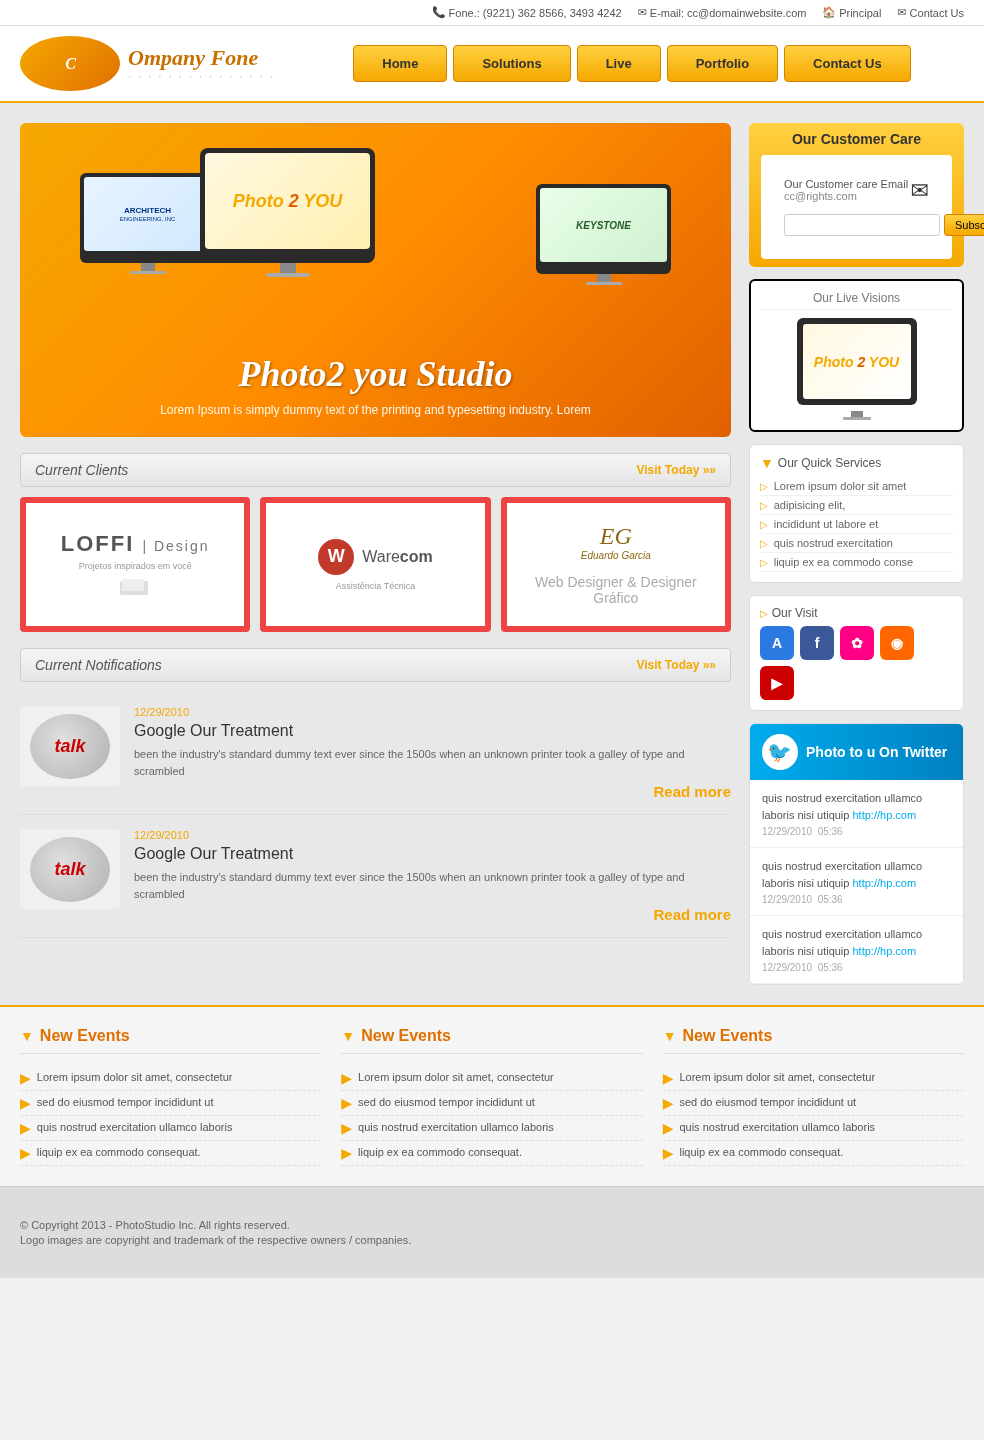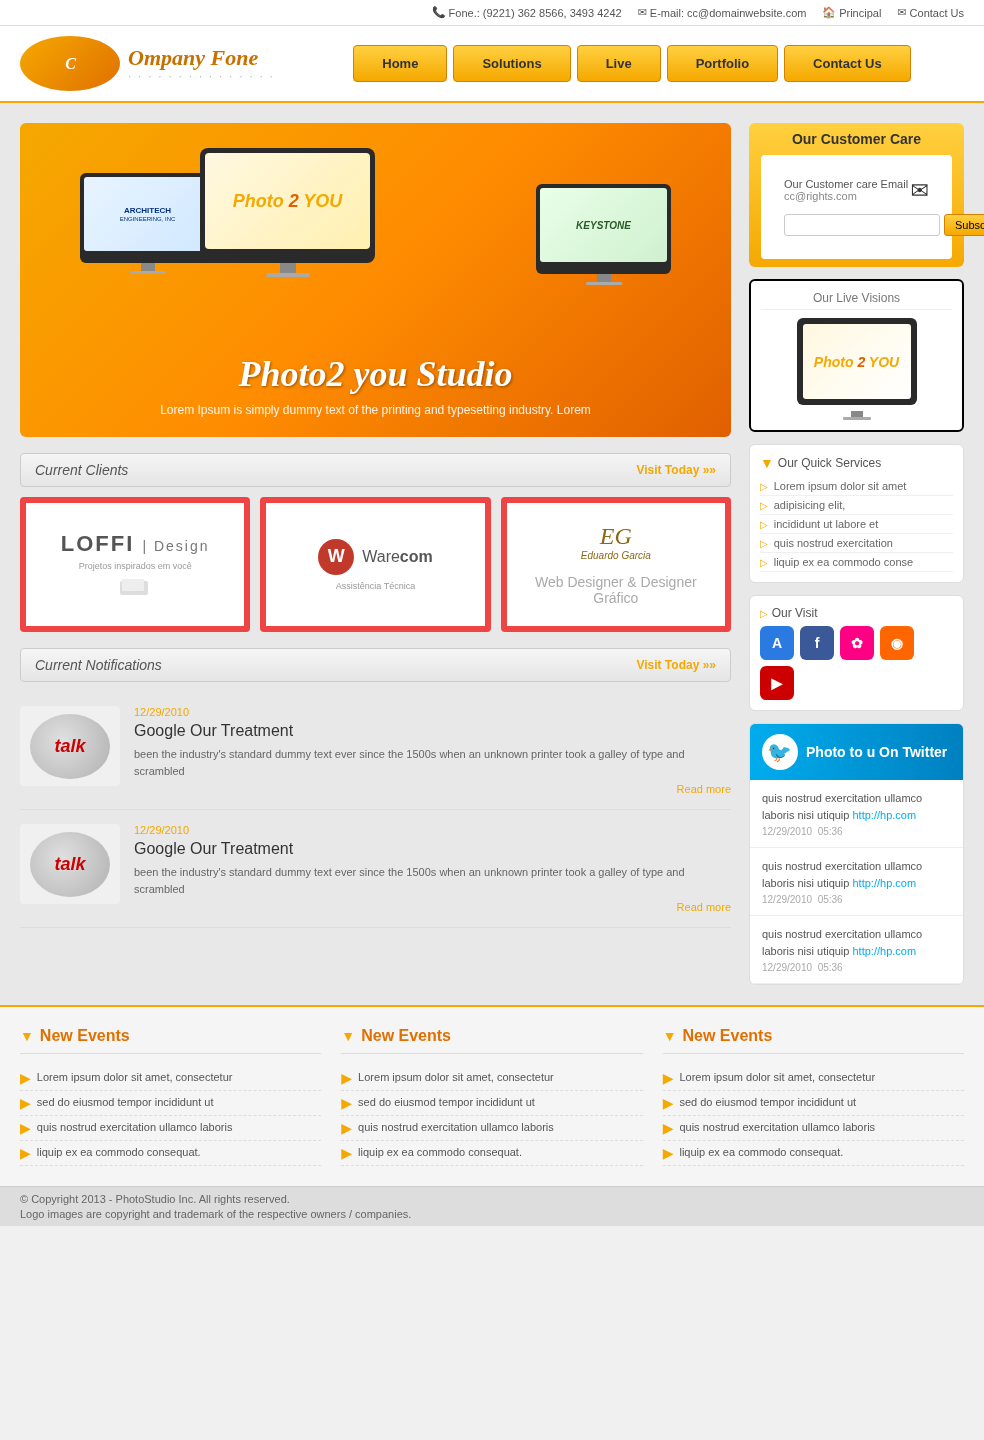--- a/index.html
+++ b/index.html
@@ -39,21 +39,21 @@
     .clients-grid { display: flex; gap: 10px; margin-bottom: 16px; }
     .client-card { flex: 1; background: #fff; border: 6px solid #ef4444; border-radius: 4px; padding: 20px 10px; display: flex; align-items: center; justify-content: center; min-height: 100px; }
 
     
     .notification-item { display: flex; gap: 14px; padding: 14px 0; border-bottom: 1px solid #ddd; }
     .notif-img { width: 100px; height: 80px; background: #f0f0f0; border-radius: 4px; display: flex; align-items: center; justify-content: center; flex-shrink: 0; }
     .notif-content { flex: 1; }
     .notif-date { color: #f5a800; font-size: 11px; margin-bottom: 4px; }
     .notif-title { font-size: 16px; color: #333; margin-bottom: 6px; }
     .notif-text { font-size: 11px; color: #666; line-height: 1.5; }
-    .read-more { color: #f5a800; font-size: 11px; float: right; }
+    .read-more { color: #f5a800; font-size: 15px; float: right; font-weight: bold; }
 
     
     .sidebar-panel { background: linear-gradient(to bottom, #ffd040, #f5a800); border-radius: 6px; padding: 8px 12px; margin-bottom: 12px; }
     .sidebar-panel-title { font-size: 14px; font-weight: bold; color: #333; text-align: center; }
     .sidebar-inner { background: #fff; border-radius: 4px; padding: 23px; margin-top: 8px; }
     .sidebar-label { font-size: 11px; color: #555; }
     .sidebar-email { font-size: 11px; color: #888; margin-bottom: 8px; }
     .subscribe-row { display: flex; gap: 4px; align-items: center; }
     .subscribe-input { flex: 1; border: 1px solid #ccc; border-radius: 3px; padding: 4px 6px; font-size: 11px; }
     .subscribe-btn { background: linear-gradient(to bottom, #ffd040, #f5a800); border: 1px solid #d48000; border-radius: 3px; padding: 4px 10px; font-size: 11px; cursor: pointer; }
@@ -83,21 +83,21 @@
     .twitter-date { font-size: 10px; color: #aaa; margin-top: 3px; }
 
     
     .footer-events { background: #f5f5f5; border-top: 2px solid #f5a800; padding: 20px; display: flex; gap: 20px; }
     .event-col { flex: 1; }
     .event-col-title { font-size: 16px; color: #e07000; font-weight: bold; margin-bottom: 12px; display: flex; align-items: center; gap: 6px; border-bottom: 1px solid #ddd; padding-bottom: 8px; }
     .event-item { display: flex; align-items: flex-start; gap: 6px; padding: 5px 0; font-size: 11px; color: #555; border-bottom: 1px dashed #ddd; }
     .event-bullet { color: #f5a800; font-size: 14px; line-height: 1; }
 
     
-    .footer-copy { background: #ddd; padding: 6px 20px; border-top: 1px solid #ccc; font-size: 11px; color: #666; }
+    .footer-copy { background: #ddd; padding: 32px 20px; border-top: 1px solid #ccc; font-size: 11px; color: #666; }
 
     .chevron { color: #f5a800; font-size: 14px; }
   </style>
 </head>
 <body>
 
 <div class="top-bar">
   <span>
     <span>📞</span>
     <span>Fone.:</span>

